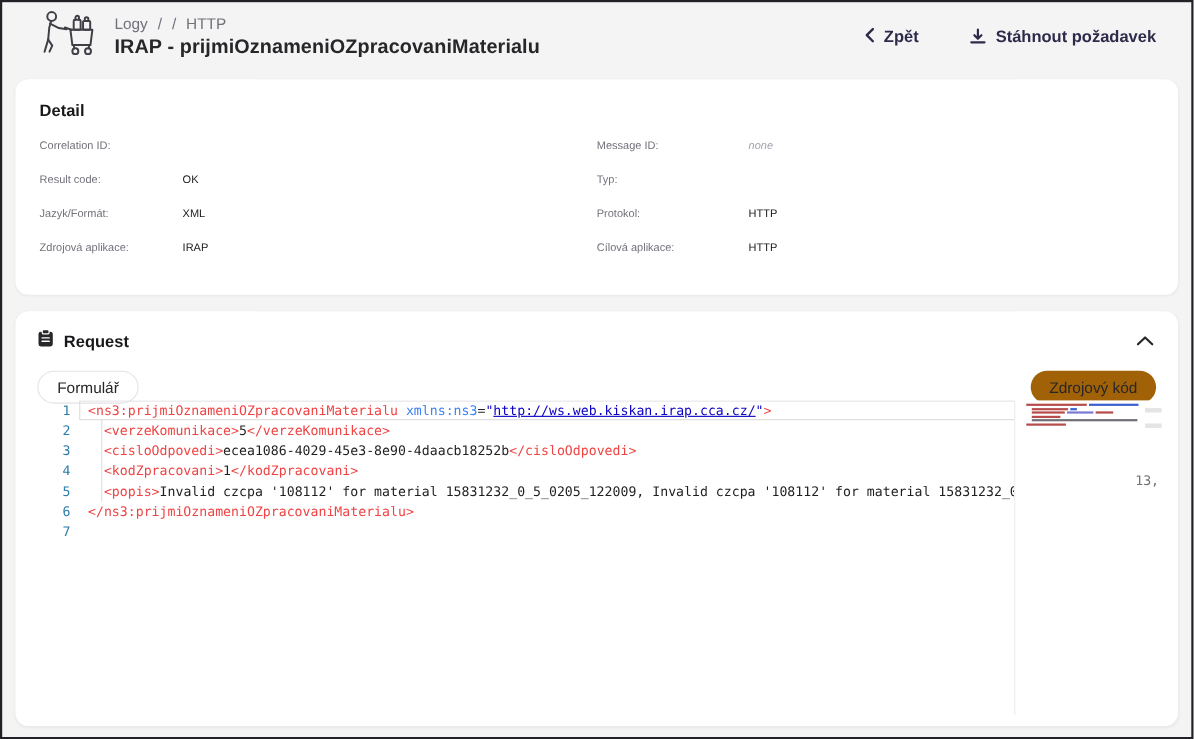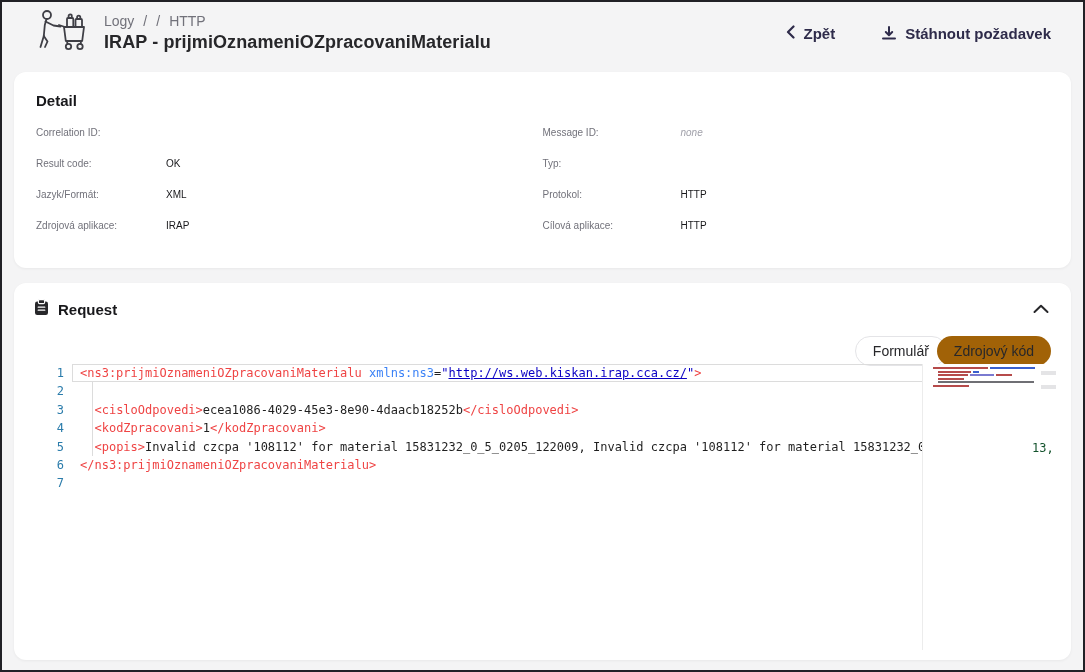--- a/index.html
+++ b/index.html
@@ -38,21 +38,21 @@
   .d-lbl { color:#71717a; flex:0 0 130px; }
   .detail-col.right .d-lbl { flex-basis:138px; }
   .d-val { color:#18181b; }
   .d-val.muted { color:#a1a1aa; font-style:italic; }
 
   
   .req-head { display:flex; align-items:center; gap:9px; }
   .req-collapse { margin-left:auto; cursor:pointer; background:none; border:none; padding:2px; }
 
   
-  .tabs-row { display:flex; justify-content:flex-end; margin-top:16px; height:30px; }
+  .tabs-row { display:flex; justify-content:space-between; margin-top:16px; height:30px; }
   .tab-pill { font-family:inherit; font-size:14px; color:#27272a; border-radius:999px; padding:0 17px; height:30px; display:flex; align-items:center; cursor:pointer; }
   .tab-pill.inactive { background:#fff; border:1px solid #e4e4e7; position:relative; z-index:1; }
   .tab-pill.active { background:#a16207; border:none; margin-left:-10px; position:relative; z-index:2; }
 
   
   .editor { position:absolute; left:20px; right:12px; top:81px; bottom:10px; background:#fff; font-family:"DejaVu Sans Mono","Liberation Mono",monospace; font-size:12px; }
   .code-pane { position:absolute; left:0; top:0; bottom:0; right:137px; overflow:hidden; z-index:1; }
   .cline { display:flex; height:18.4px; line-height:18.4px; white-space:pre; position:relative; }
   .ln { flex:0 0 30px; text-align:right; color:#2b7cab; user-select:none; }
   .lcode { padding-left:16px; }
@@ -65,21 +65,21 @@
   .tk-text { color:#1f1f1f; }
 
   
   .minimap { position:absolute; right:0; top:0; bottom:0; width:137px; background:#fff; border-left:1px solid #ececec; z-index:2; }
   .mm-rows { position:absolute; top:3px; left:0; right:0; }
   .mm-row { height:2px; margin-bottom:1.6px; white-space:nowrap; font-size:0; }
   .mm-seg { display:inline-block; height:2px; vertical-align:top; }
   .mm-mark { position:absolute; right:3px; width:15px; height:3.5px; background:#e4e4e6; }
   .mm-mark.m1 { top:7px; } .mm-mark.m2 { top:21px; }
 
-  .line-tail { position:absolute; left:998px; top:75px; height:18.4px; line-height:18.4px; color:#14532d; z-index:3; white-space:pre; }
+  .line-tail { position:absolute; left:998px; top:64px; height:18.4px; line-height:18.4px; color:#737373; z-index:3; white-space:pre; }
 </style>
 </head>
 <body>
 
 <div class="app-header">
   <div class="logo-wrap">
     <svg width="56" height="50" viewBox="0 0 56 50" fill="none" stroke="#3f3f46" stroke-width="1.8" stroke-linecap="round" stroke-linejoin="round">
       <circle cx="13" cy="7" r="4"></circle>
       <path d="M12.5 11 L10.8 17 L9.8 28"></path>
       <path d="M9.8 28 L6.5 39"></path>
@@ -189,21 +189,21 @@
     <button class="tab-pill inactive">Formulář</button>
     <button class="tab-pill active">Zdrojový kód</button>
   </div>
 
   <div class="editor">
     <div class="code-pane">
       <div class="active-line-box"></div>
       <div class="indent-guide"></div>
       <div id="code-lines">
           <div class="cline"><span class="ln">1</span><span class="lcode"><span class="tk-tag">&lt;ns3:prijmiOznameniOZpracovaniMaterialu</span><span class="tk-text"> </span><span class="tk-attr">xmlns:ns3</span><span class="tk-text">=</span><span class="tk-str">"</span><span class="tk-link">http://ws.web.kiskan.irap.cca.cz/</span><span class="tk-str">"</span><span class="tk-tag">&gt;</span></span></div>
-          <div class="cline"><span class="ln">2</span></div>
+          <div class="cline"><span class="ln">2</span><span class="lcode"><span class="tk-text">  </span><span class="tk-tag">&lt;verzeKomunikace&gt;</span><span class="tk-text">5</span><span class="tk-tag">&lt;/verzeKomunikace&gt;</span></span></div>
           <div class="cline"><span class="ln">3</span><span class="lcode"><span class="tk-text">  </span><span class="tk-tag">&lt;cisloOdpovedi&gt;</span><span class="tk-text">ecea1086-4029-45e3-8e90-4daacb18252b</span><span class="tk-tag">&lt;/cisloOdpovedi&gt;</span></span></div>
           <div class="cline"><span class="ln">4</span><span class="lcode"><span class="tk-text">  </span><span class="tk-tag">&lt;kodZpracovani&gt;</span><span class="tk-text">1</span><span class="tk-tag">&lt;/kodZpracovani&gt;</span></span></div>
           <div class="cline"><span class="ln">5</span><span class="lcode"><span class="tk-text">  </span><span class="tk-tag">&lt;popis&gt;</span><span class="tk-text">Invalid czcpa '108112' for material 15831232_0_5_0205_122009, Invalid czcpa '108112' for material 15831232_0_5_0205_122013,</span></span></div>
           <div class="cline"><span class="ln">6</span><span class="lcode"><span class="tk-tag">&lt;/ns3:prijmiOznameniOZpracovaniMaterialu&gt;</span></span></div>
           <div class="cline"><span class="ln">7</span><span class="lcode"></span></div>
         </div>
     </div>
     <div class="minimap">
       <div class="mm-rows" id="mm-rows">
           <div class="mm-row" style="padding-left: 10px;"><span class="mm-seg" style="width: 55px; background: rgb(182, 75, 75);"></span><span class="mm-seg" style="width: 45px; background: rgb(58, 95, 206); margin-left: 2px;"></span></div>

